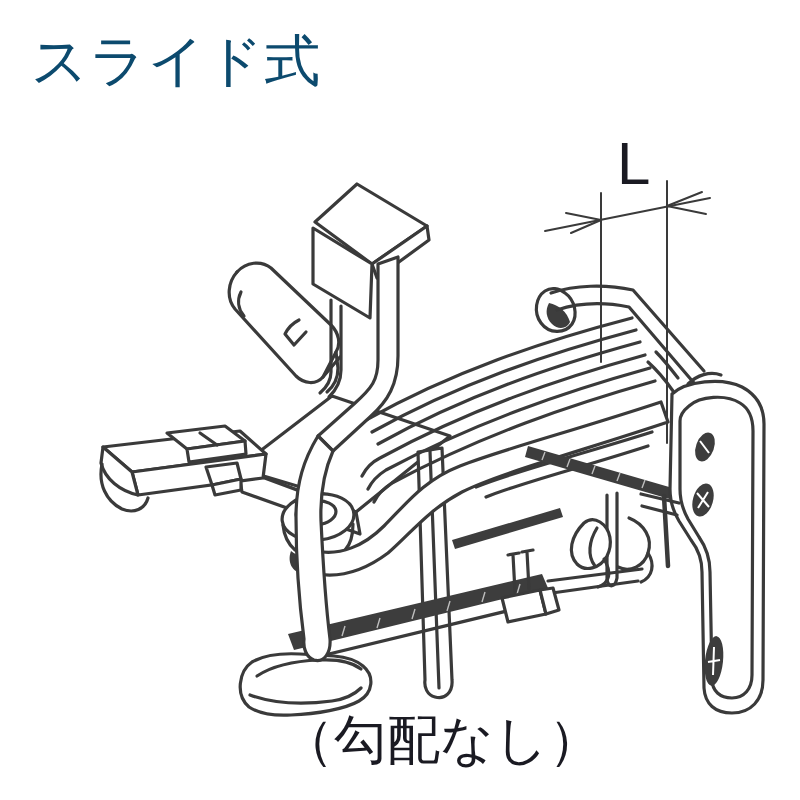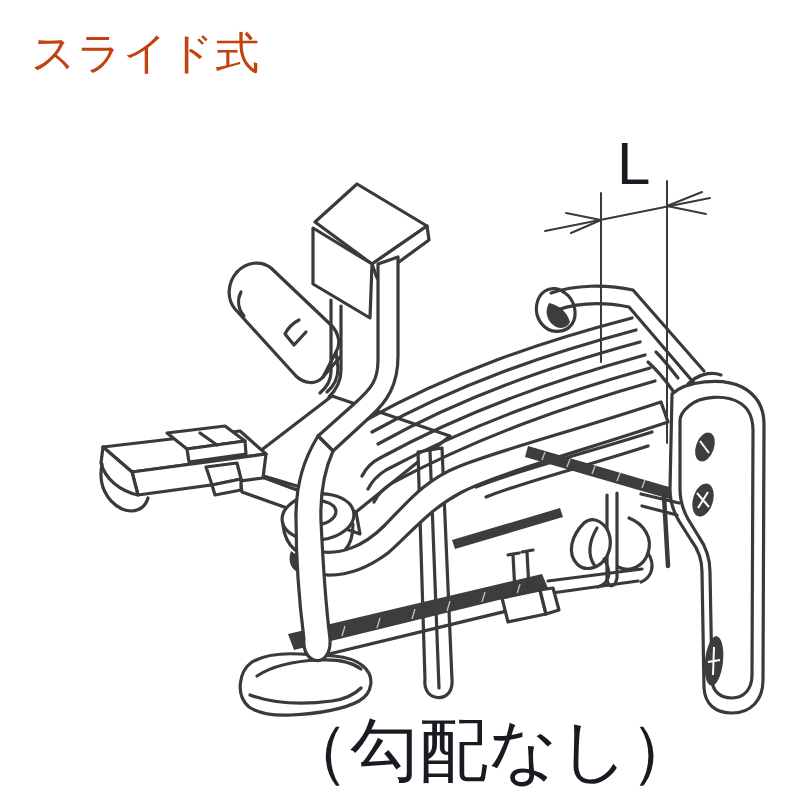--- a/index.html
+++ b/index.html
@@ -1,20 +1,20 @@
 <!DOCTYPE html>
 <html><head>
 <meta charset="utf-8">
 <style>
   html,body{margin:0;padding:0;background:#fff;}
   .screen{position:relative;width:800px;height:800px;background:#fff;overflow:hidden;
           font-family:"Liberation Sans","DejaVu Sans",sans-serif;}
-  .title{position:absolute;left:31px;top:24px;font-size:44px;font-weight:500;
-         color:#c2410c;letter-spacing:1px;white-space:nowrap;}
-  .caption{position:absolute;left:281px;top:705px;font-size:69px;font-weight:500;
+  .title{position:absolute;left:31px;top:24px;font-size:56px;font-weight:500;
+         color:#0c4a6e;letter-spacing:1px;white-space:nowrap;}
+  .caption{position:absolute;left:281px;top:705px;font-size:53px;font-weight:500;
            color:#1a1a22;letter-spacing:0px;white-space:nowrap;}
   svg{position:absolute;left:0;top:0;}
   .ln{fill:none;stroke:#3a3a3a;stroke-width:3.2;stroke-linecap:round;stroke-linejoin:round;}
   .fw{fill:#ffffff;stroke:#3a3a3a;stroke-width:3.2;stroke-linecap:round;stroke-linejoin:round;}
   .fd{fill:#3d3d3d;stroke:none;}
   .tick{fill:none;stroke:#bdbdbd;stroke-width:1.4;}
   .thin{fill:none;stroke:#3a3a3a;stroke-width:2;stroke-linecap:round;}
   .dimtext{font-family:"Liberation Sans","DejaVu Sans",sans-serif;font-size:60px;
            font-weight:500;fill:#1a1a22;}
 </style>

